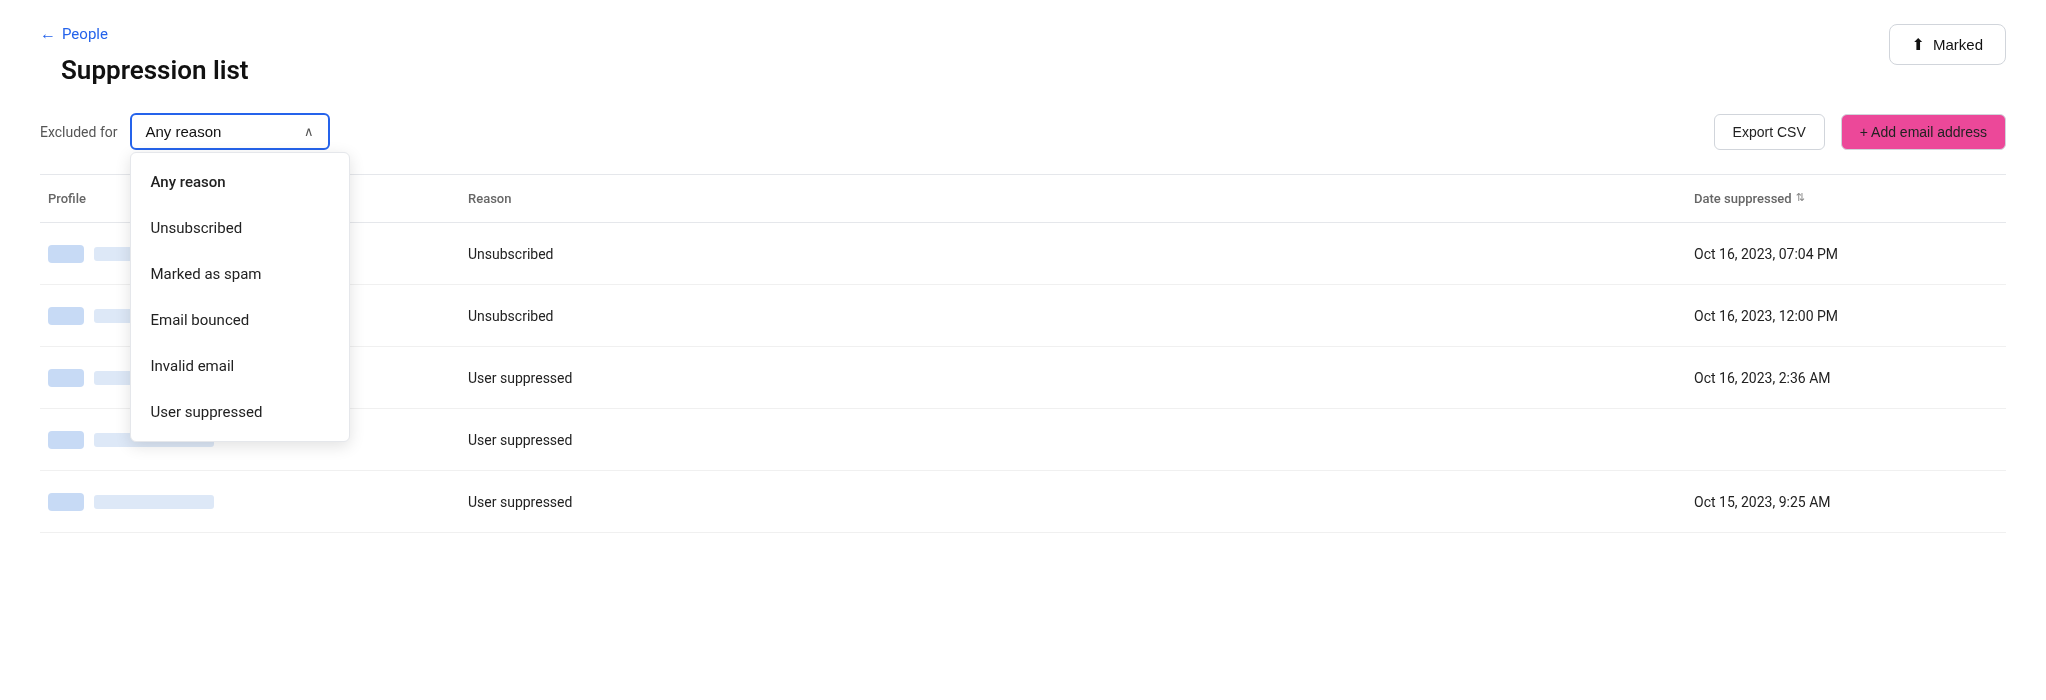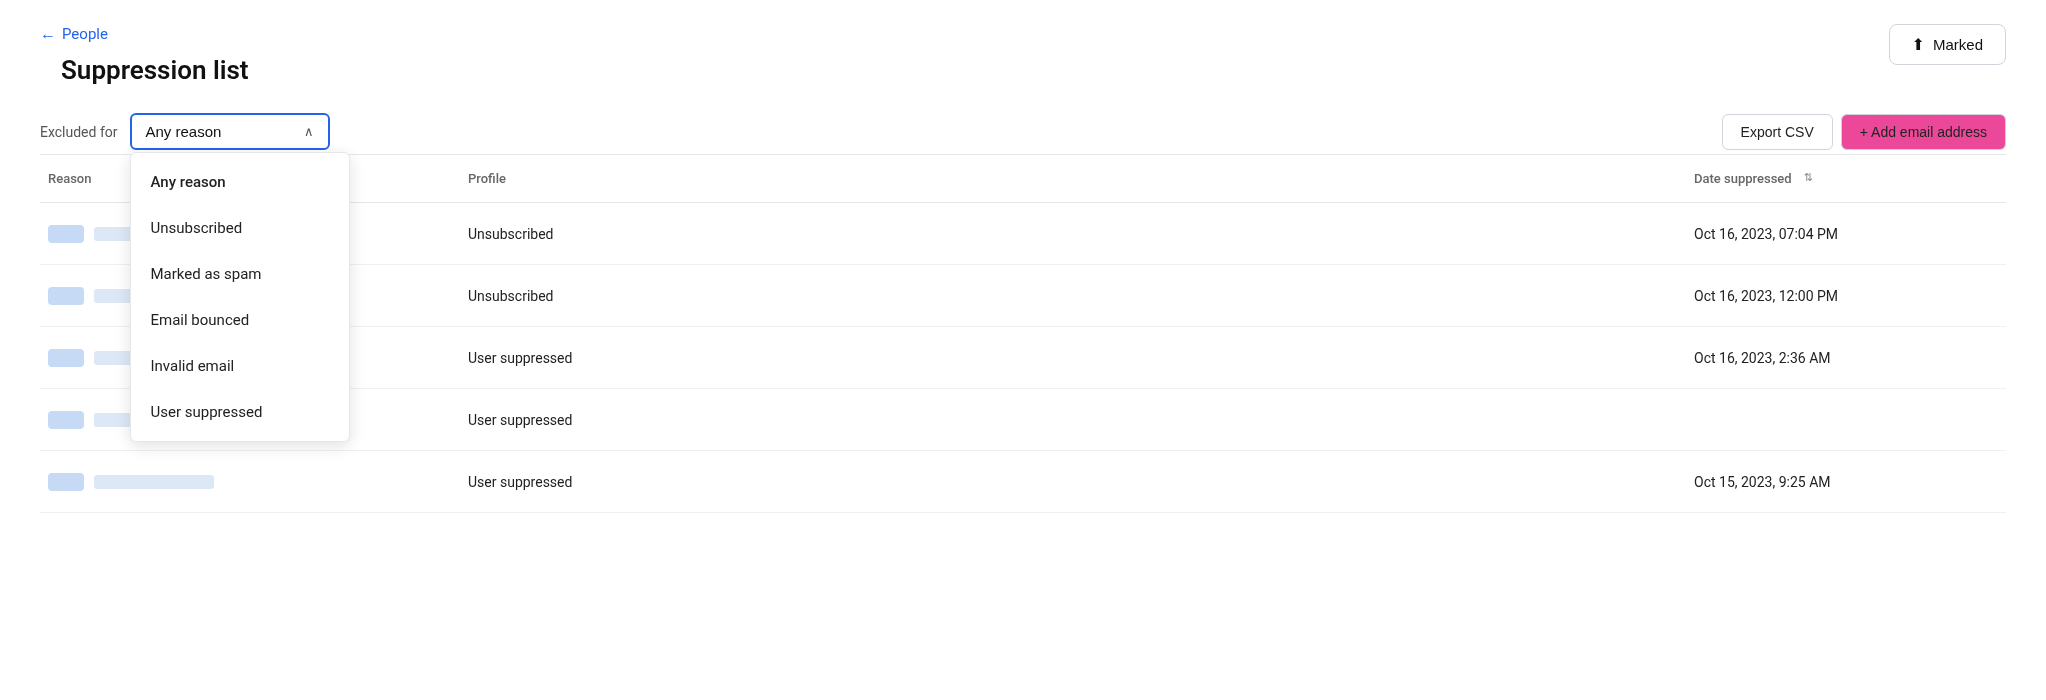--- a/index.html
+++ b/index.html
@@ -39,21 +39,21 @@
       color: #111;
       margin-bottom: 28px;
       margin-left: 21px;
     }
 
     .toolbar {
       display: flex;
       align-items: center;
       justify-content: space-between;
       margin-bottom: 0;
-      padding-bottom: 4px;
+      padding-bottom: 24px;
       border-bottom: 1px solid #e5e7eb;
     }
 
     .toolbar-left {
       display: flex;
       align-items: center;
       gap: 12px;
     }
 
     .excluded-label {
@@ -104,21 +104,21 @@
       color: #222;
       cursor: pointer;
     }
     .dropdown-item.selected {
       font-weight: 500;
     }
 
     .toolbar-right {
       display: flex;
       align-items: flex-end;
-      gap: 8px;
+      gap: 16px;
     }
 
     .btn-export {
       border: 1.5px solid #d1d5db;
       background: #fff;
       border-radius: 6px;
       padding: 9px 18px;
       font-size: 14px;
       color: #222;
       cursor: pointer;
@@ -152,21 +152,21 @@
       font-size: 13px;
       font-weight: 500;
     }
 
     .th {
       padding: 6px 8px;
     }
 
     .th-date {
       display: flex;
-      gap: 12px;
+      gap: 4px;
     }
 
     .sort-icon {
       font-size: 11px;
       color: #888;
     }
 
     .table-row {
       display: grid;
       grid-template-columns: 420px 1fr 320px;
@@ -260,22 +260,22 @@
     </div>
     <div class="toolbar-right">
       <button class="btn-export">Export CSV</button>
       <button class="btn-add">+ Add email address</button>
     </div>
   </div>
 
   
   <div class="table-area">
     <div class="table-header">
+      <div class="th">Profile</div>
       <div class="th">Reason</div>
-      <div class="th">Profile</div>
       <div class="th th-date">
         <span>Date suppressed</span>
         <span class="sort-icon">⇅</span>
       </div>
     </div>
 
     <div class="table-row">
       <div class="td profile-cell">
         <div class="avatar-placeholder"></div>
         <div class="name-placeholder"></div>

